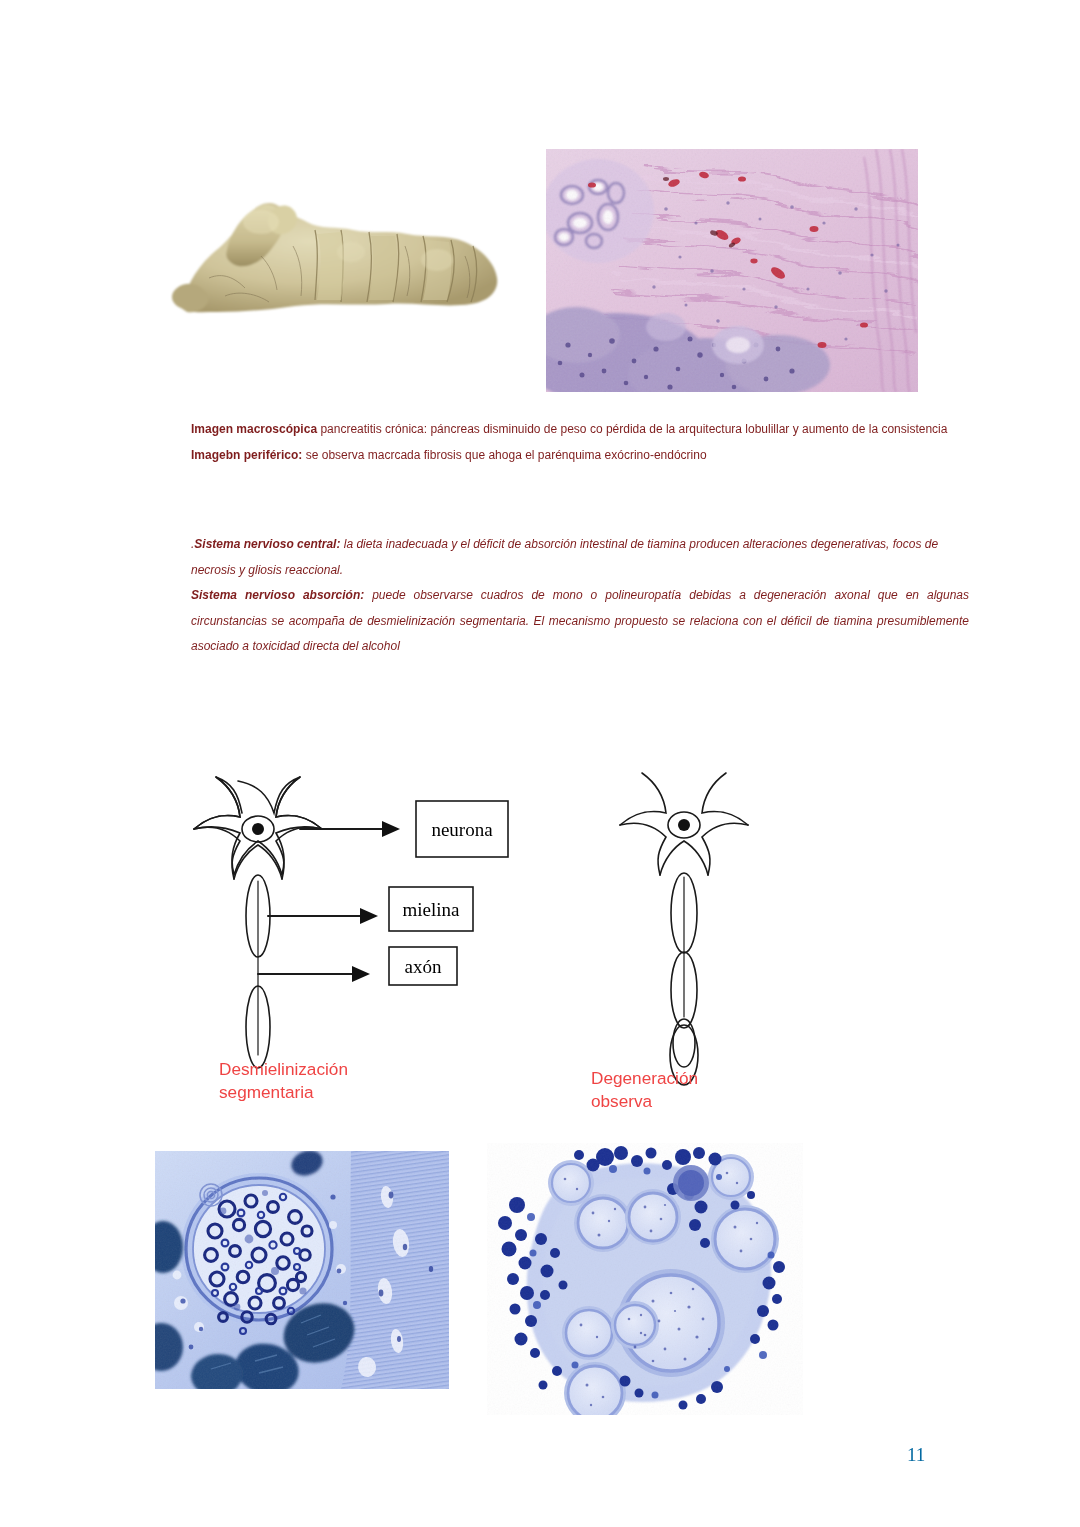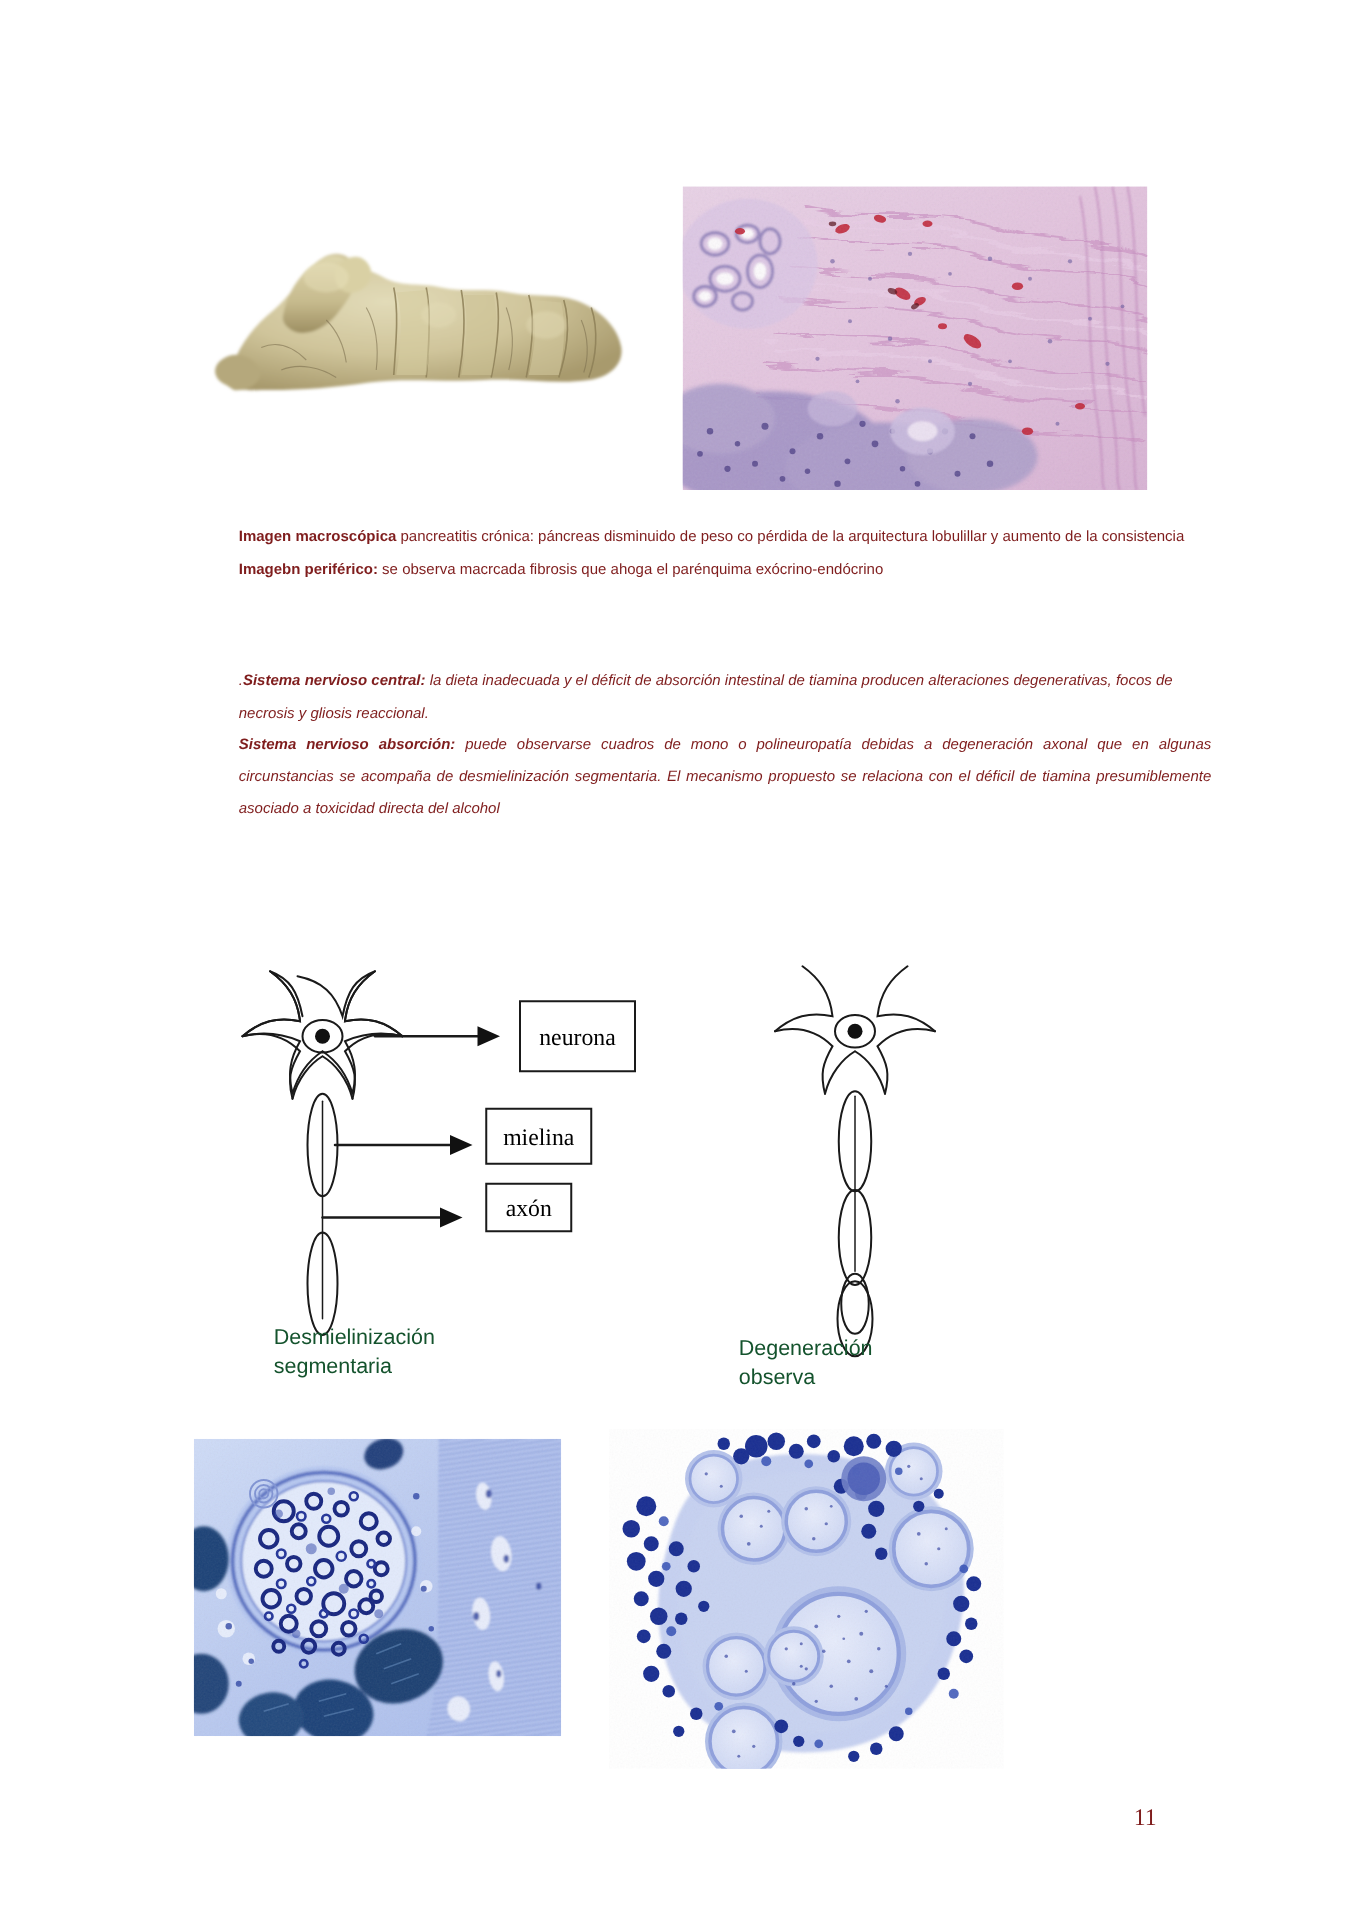--- a/index.html
+++ b/index.html
@@ -82,34 +82,34 @@
     top: 755px;
     width: 888px;
     height: 360px;
   }
   #diagram svg { display: block; width: 1080px; height: 360px; }
 
   .diag-caption {
     position: absolute;
     font-size: 17.2px;
     line-height: 23px;
-    color: #14532d;
+    color: #ef4444;
     white-space: pre-line;
   }
   #caption-desmielinizacion { left: 219px; top: 1058px; }
   #caption-degeneracion     { left: 591px; top: 1067px; }
 
   
   #page-number {
     position: absolute;
     left: 907px;
     top: 1444px;
     font-family: "Liberation Serif", serif;
     font-size: 19px;
-    color: #7f1d1d;
+    color: #0369a1;
   }
 
   
   .boxlabel {
     font-family: "Liberation Serif", serif;
     font-size: 19px;
     fill: #000;
   }
 </style>
 </head>

